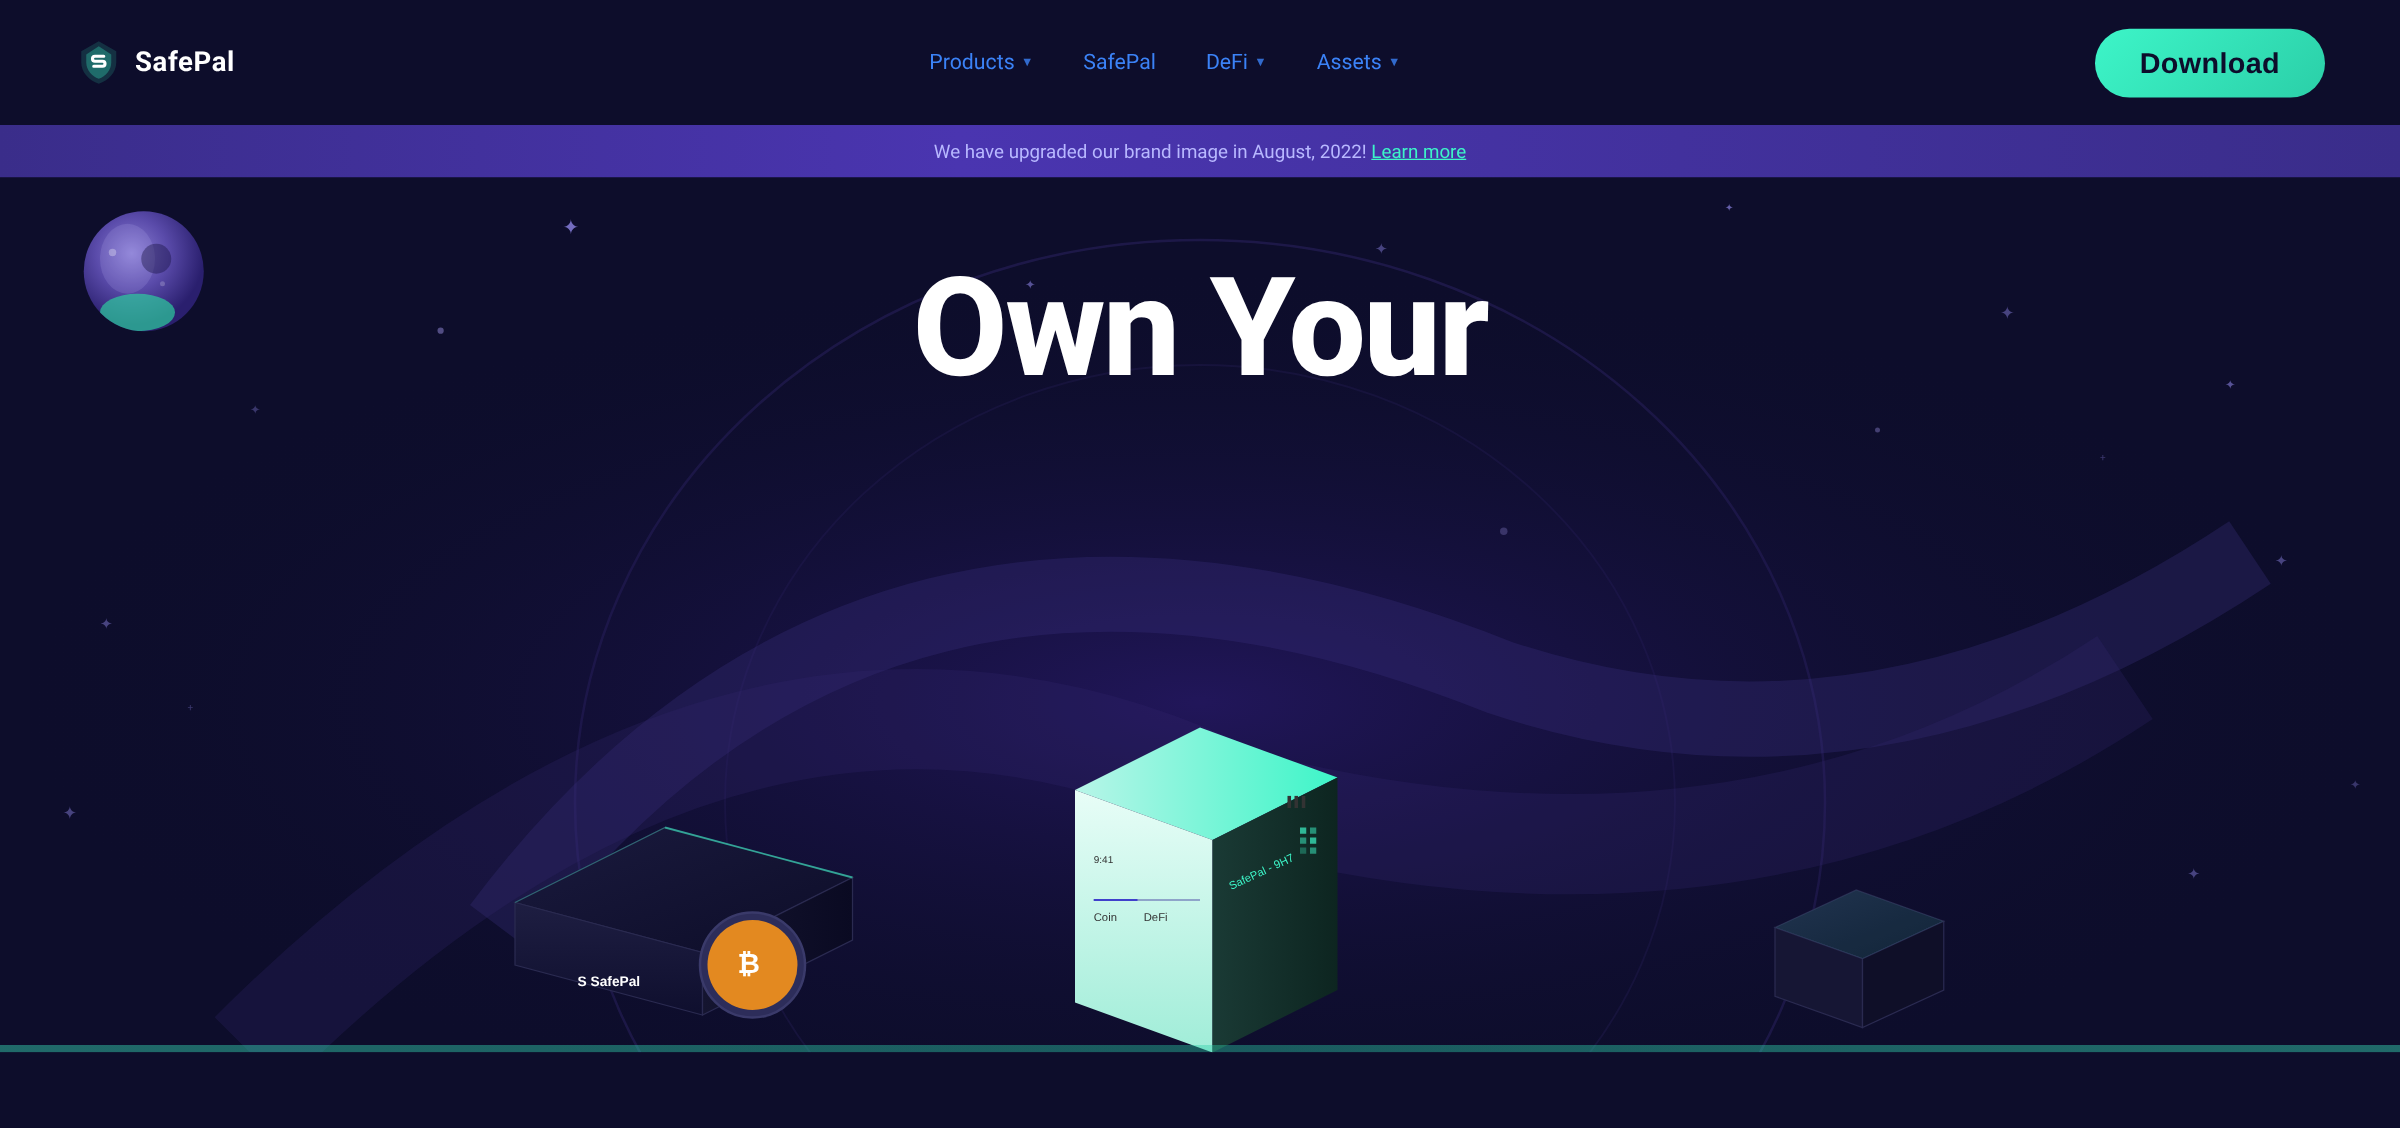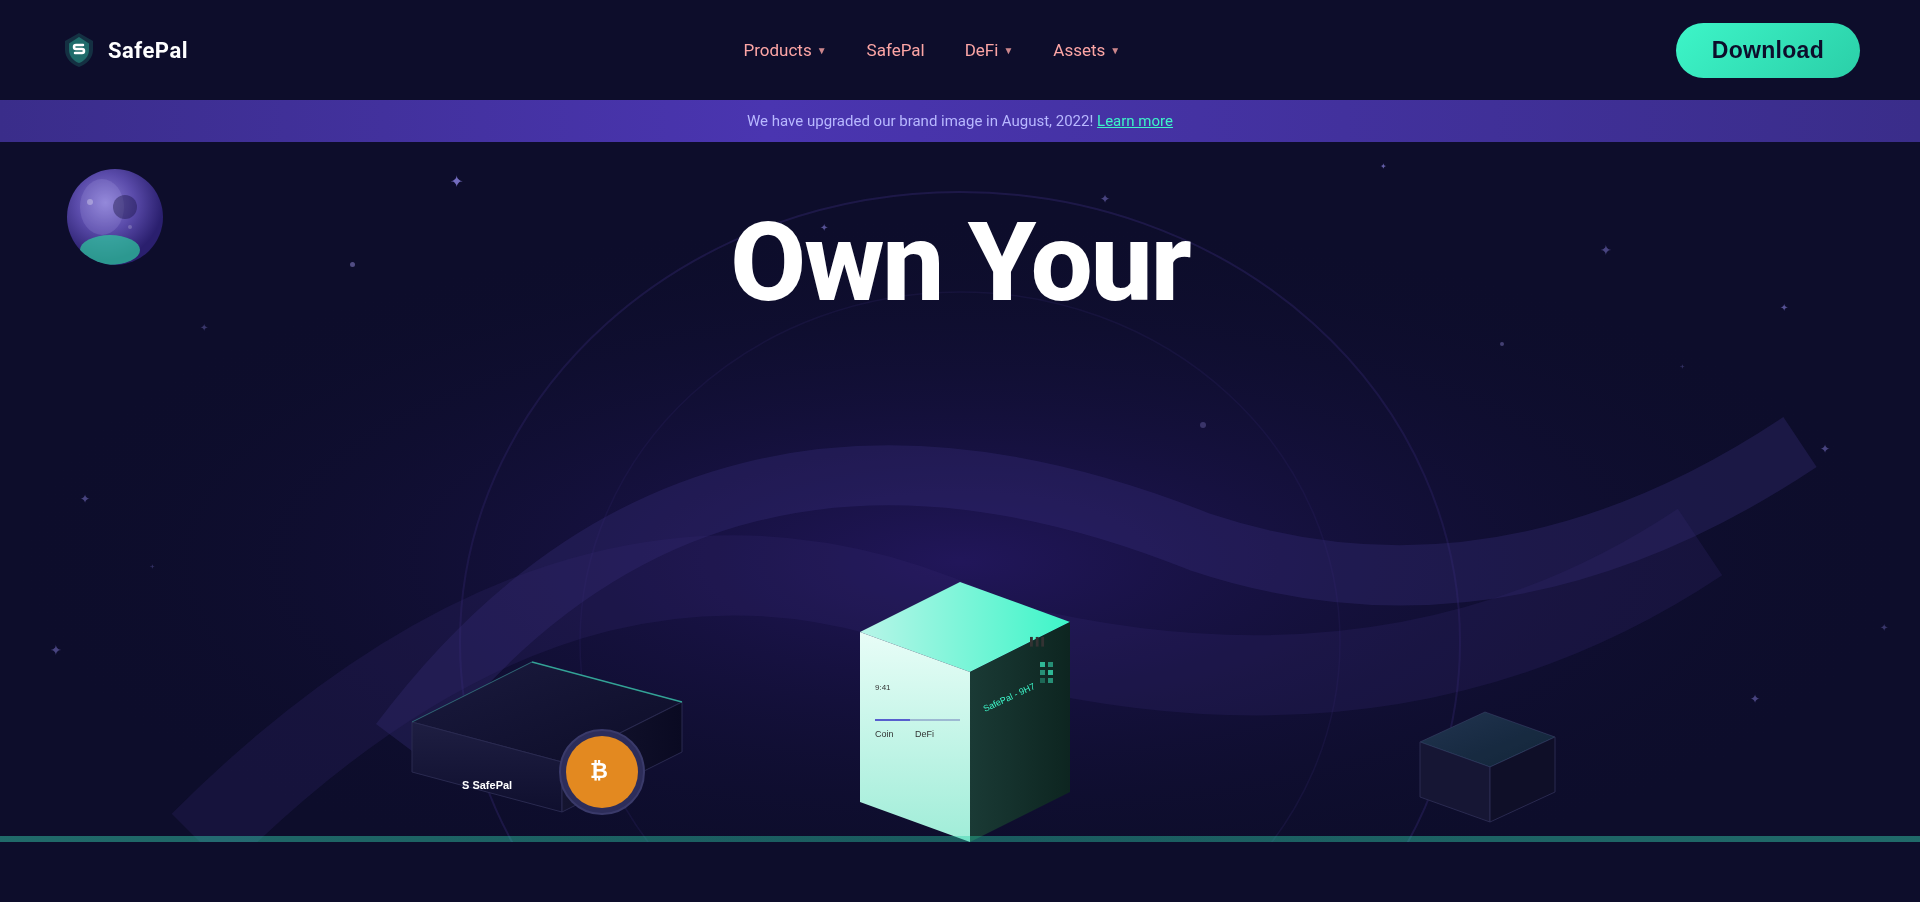--- a/index.html
+++ b/index.html
@@ -41,21 +41,21 @@
     }
 
     .nav-links {
       display: flex;
       align-items: center;
       gap: 40px;
       list-style: none;
     }
 
     .nav-links li a {
-      color: #fca5a5;
+      color: #3b82f6;
       text-decoration: none;
       font-size: 17px;
       font-weight: 400;
       display: flex;
       align-items: center;
       gap: 5px;
     }
 
     .nav-links li a .chevron {
       font-size: 10px;

